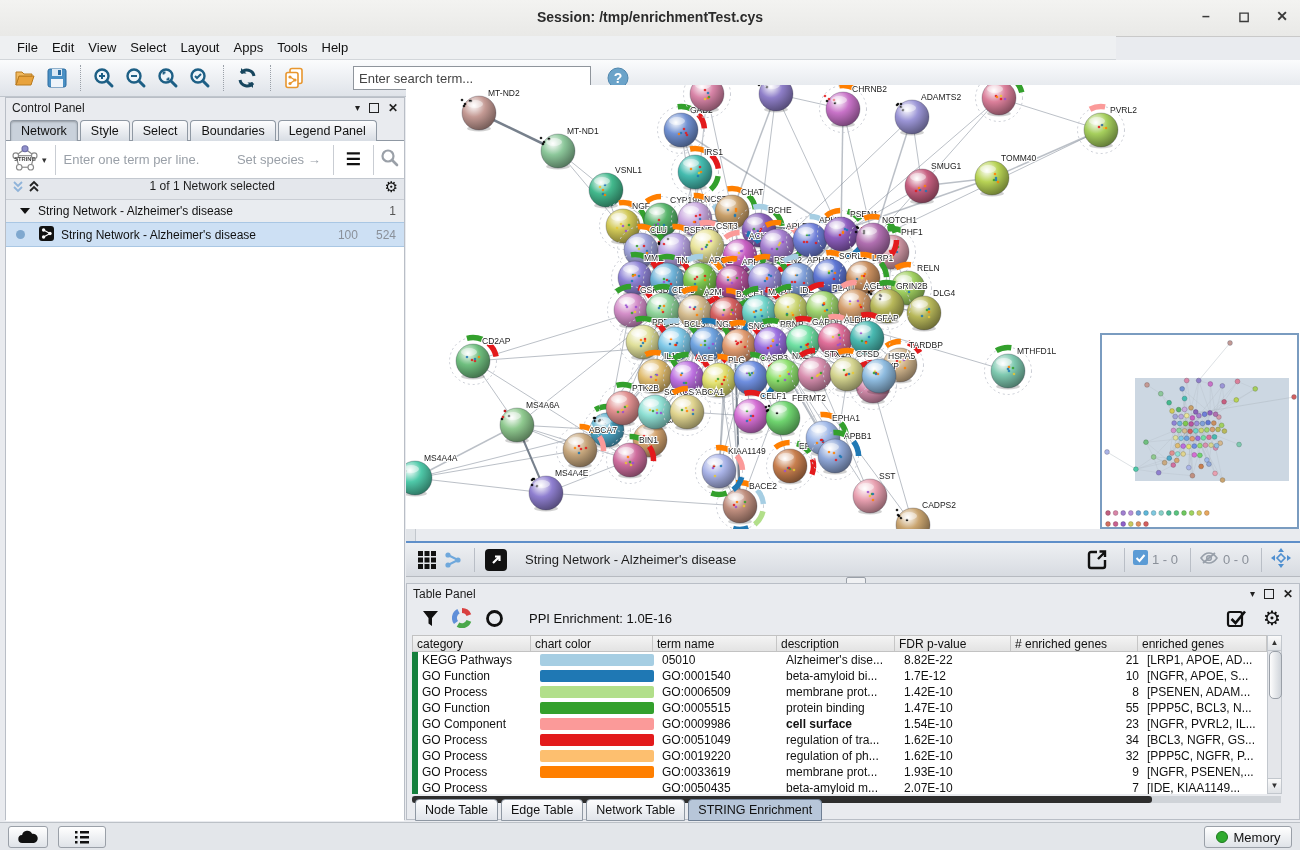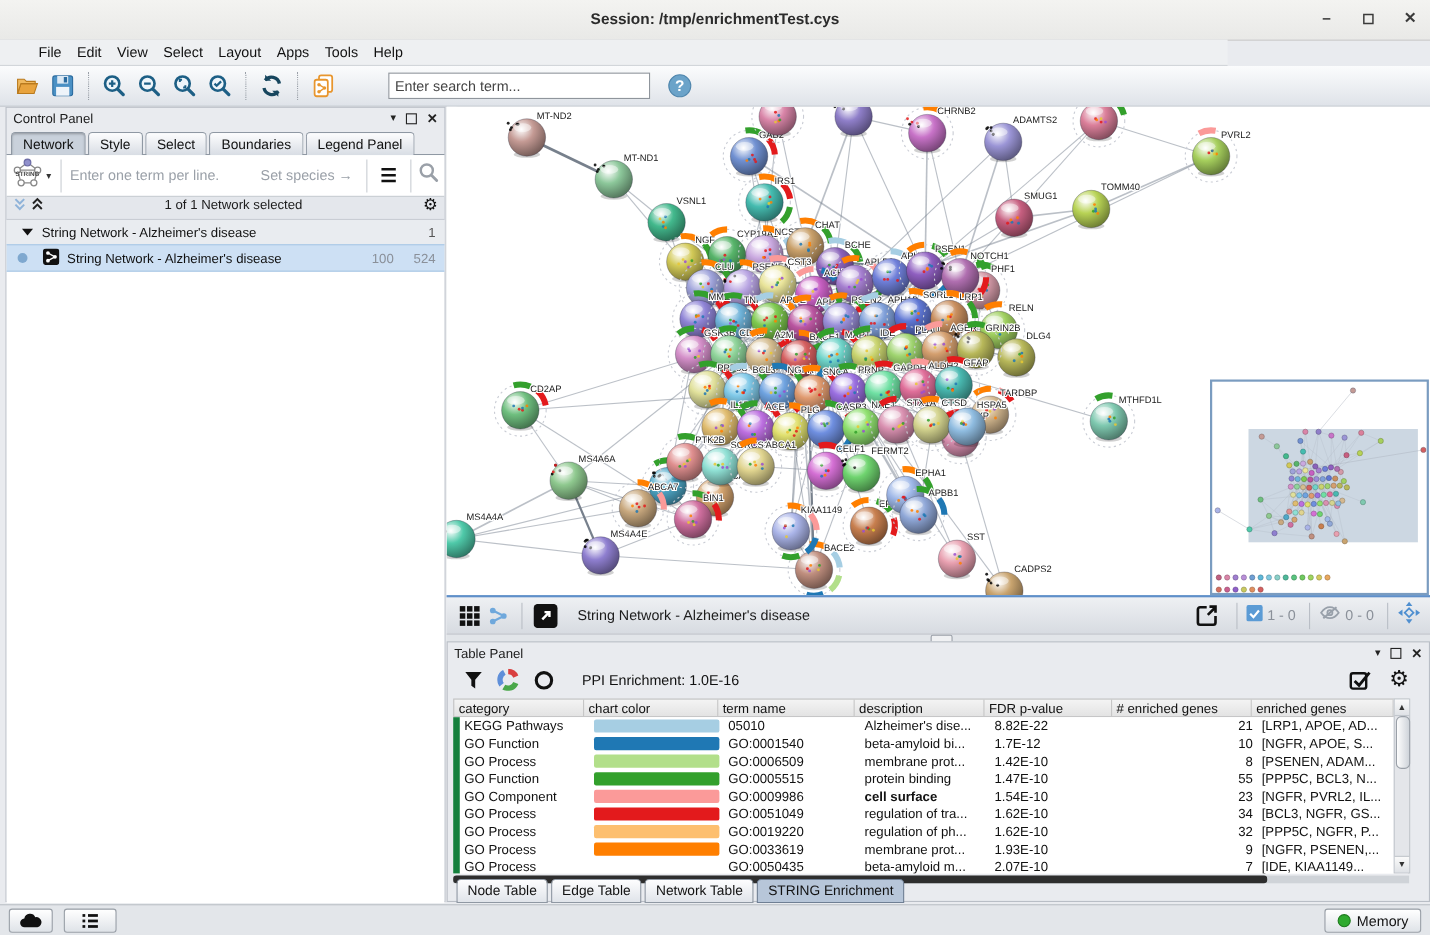--- a/index.html
+++ b/index.html
@@ -3,21 +3,21 @@
 <meta charset="utf-8">
 <style>
   html,body{margin:0;padding:0;background:#888;}
   #app{position:relative;width:1300px;height:850px;background:#e9ebef;font-family:"Liberation Sans",sans-serif;overflow:hidden;user-select:none;}
   
   #titlebar{position:absolute;left:0;top:0;width:1300px;height:36px;background:linear-gradient(#f3f3f1,#e9e9e7);border-bottom:1px solid #c9c9c9;}
   #titlebar .title{position:absolute;left:0;right:0;top:9px;text-align:center;font-size:14px;font-weight:bold;color:#2b2b2b;}
   .winbtns{position:absolute;right:10px;top:8px;display:flex;gap:22px;color:#3a3a3a;font-size:14px;font-weight:bold;}
   .winbtns span{width:16px;text-align:center;cursor:default;}
   
-  #menubar{position:absolute;left:0;top:36px;width:1116px;height:24px;background:#eef0f2;border-bottom:1px solid #d2d6da;display:flex;align-items:center;padding-left:28px;box-sizing:border-box;}
+  #menubar{position:absolute;left:0;top:36px;width:1116px;height:24px;background:#eef0f2;border-bottom:1px solid #d2d6da;display:flex;align-items:center;padding-left:10px;box-sizing:border-box;}
   #menubar .mitem{font-size:13px;color:#111;padding:2px 7px;}
   
   #toolbar{position:absolute;left:0;top:60px;width:1300px;height:37px;background:linear-gradient(#fbfcfd,#dfe3e9);border-bottom:1px solid #bfc5cc;display:flex;align-items:center;box-sizing:border-box;padding-left:12px;}
   .tbtn{width:26px;height:26px;display:flex;align-items:center;justify-content:center;margin-right:6px;}
   .tsep{width:2px;height:26px;border-left:1px dotted #9aa0a8;margin:0 8px 0 4px;}
   #search-field{width:226px;height:20px;border:1px solid #8f959c;background:#fff;font-size:13px;padding:1px 5px;color:#333;margin-right:14px;font-family:"Liberation Sans",sans-serif;}
   #search-field::placeholder{color:#444;}
   
   #control-panel{position:absolute;left:5px;top:97px;width:400px;height:723px;background:#e9ebef;border:1px solid #b9bec6;box-sizing:border-box;}
   .panel-head{height:19px;display:flex;align-items:center;padding:0 6px;font-size:12px;color:#1c1c1c;}
@@ -37,21 +37,21 @@
   #sel-header .sh-text{flex:1;text-align:center;font-size:12px;color:#1c1c1c;}
   .gear{font-size:15px;color:#111;line-height:15px;}
   #tree{background:#fff;height:calc(100% - 100px);}
   .trow1{height:22px;background:#e9ecf0;display:flex;align-items:center;padding:0 8px;font-size:12px;color:#111;}
   .expander{width:0;height:0;border-left:5px solid transparent;border-right:5px solid transparent;border-top:6px solid #111;margin:0 8px 0 6px;}
   .trow1 .cnt{margin-left:auto;color:#555;}
   .trow2{height:23px;background:#cde0f4;border-top:1px solid #a9c7e4;border-bottom:1px solid #a9c7e4;display:flex;align-items:center;padding:0 8px;font-size:12px;color:#111;}
   .bluedot{width:9px;height:9px;border-radius:50%;background:#7fa8cf;margin:0 14px 0 2px;}
   .num{color:#8a9099;margin-left:18px;}
   
-  #canvas{position:absolute;left:406px;top:97px;width:894px;height:444px;background:#fff;overflow:hidden;}
+  #canvas{position:absolute;left:406px;top:85px;width:894px;height:444px;background:#fff;overflow:hidden;}
   #net-svg{position:absolute;left:0;top:0;}
   #divider-v{position:absolute;left:406px;top:97px;width:9px;height:444px;background:#e2e5e9;border-right:1px solid #c2c7cd;}
   #divider-v .grip{position:absolute;left:2px;top:356px;width:4px;height:24px;border:1px solid #9aa0a8;border-radius:3px;background:#f2f3f5;}
   #minimap{position:absolute;left:694px;top:248px;width:199px;height:196px;background:#fff;border:2px solid #7a9cc0;box-sizing:border-box;}
   
   #view-toolbar{position:absolute;left:406px;top:541px;width:894px;height:36px;background:linear-gradient(#eef0f3,#d7dbe1);border-top:2px solid #5f8fc9;border-bottom:1px solid #b6bac0;display:flex;align-items:center;box-sizing:border-box;padding:0 8px;}
   .vt-sep{width:1px;height:24px;background:#b9bec6;margin:0 8px;}
   .vt-label{font-size:13px;color:#1c1c1c;margin-left:10px;}
   .badge-txt{font-size:13px;color:#8a9099;margin:0 4px;}
   

